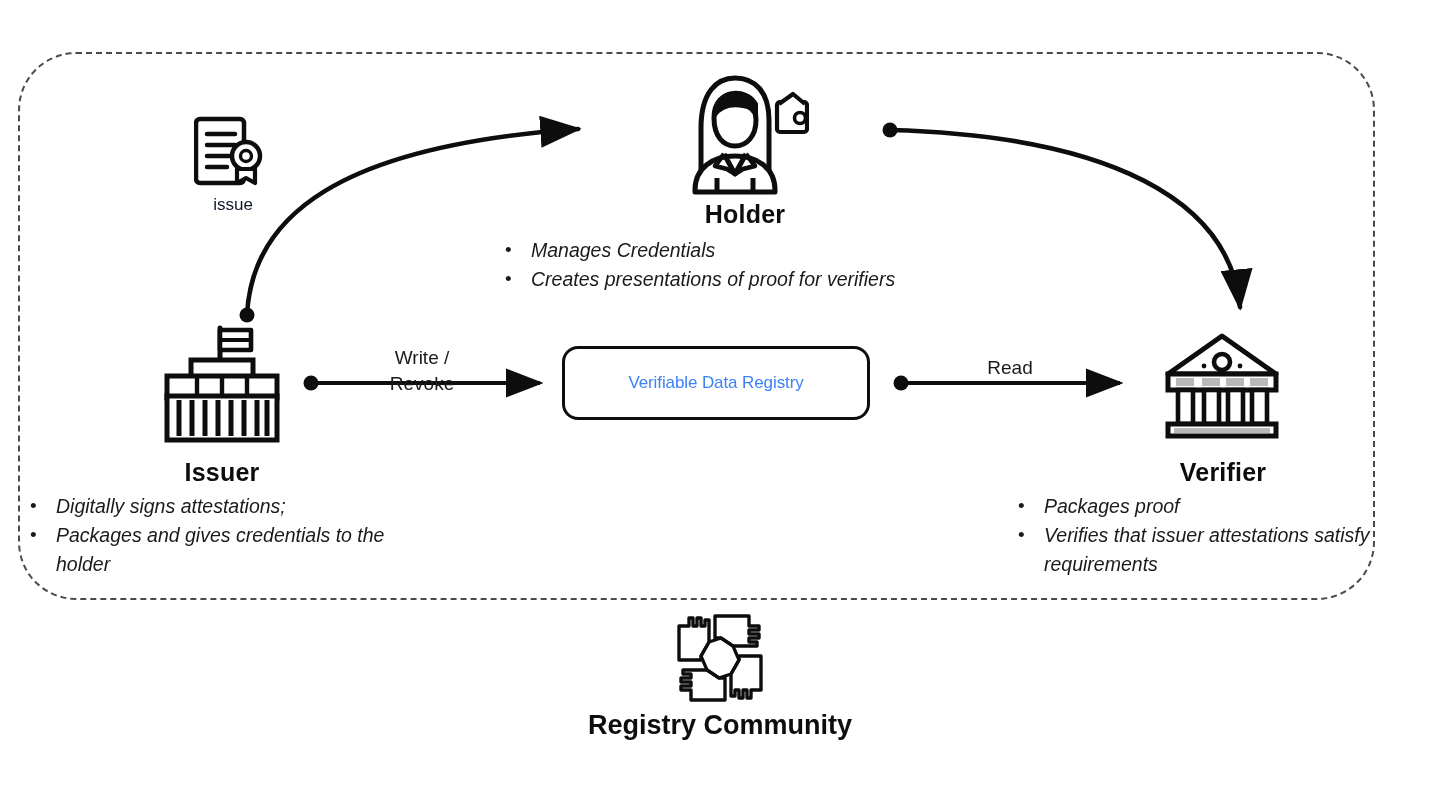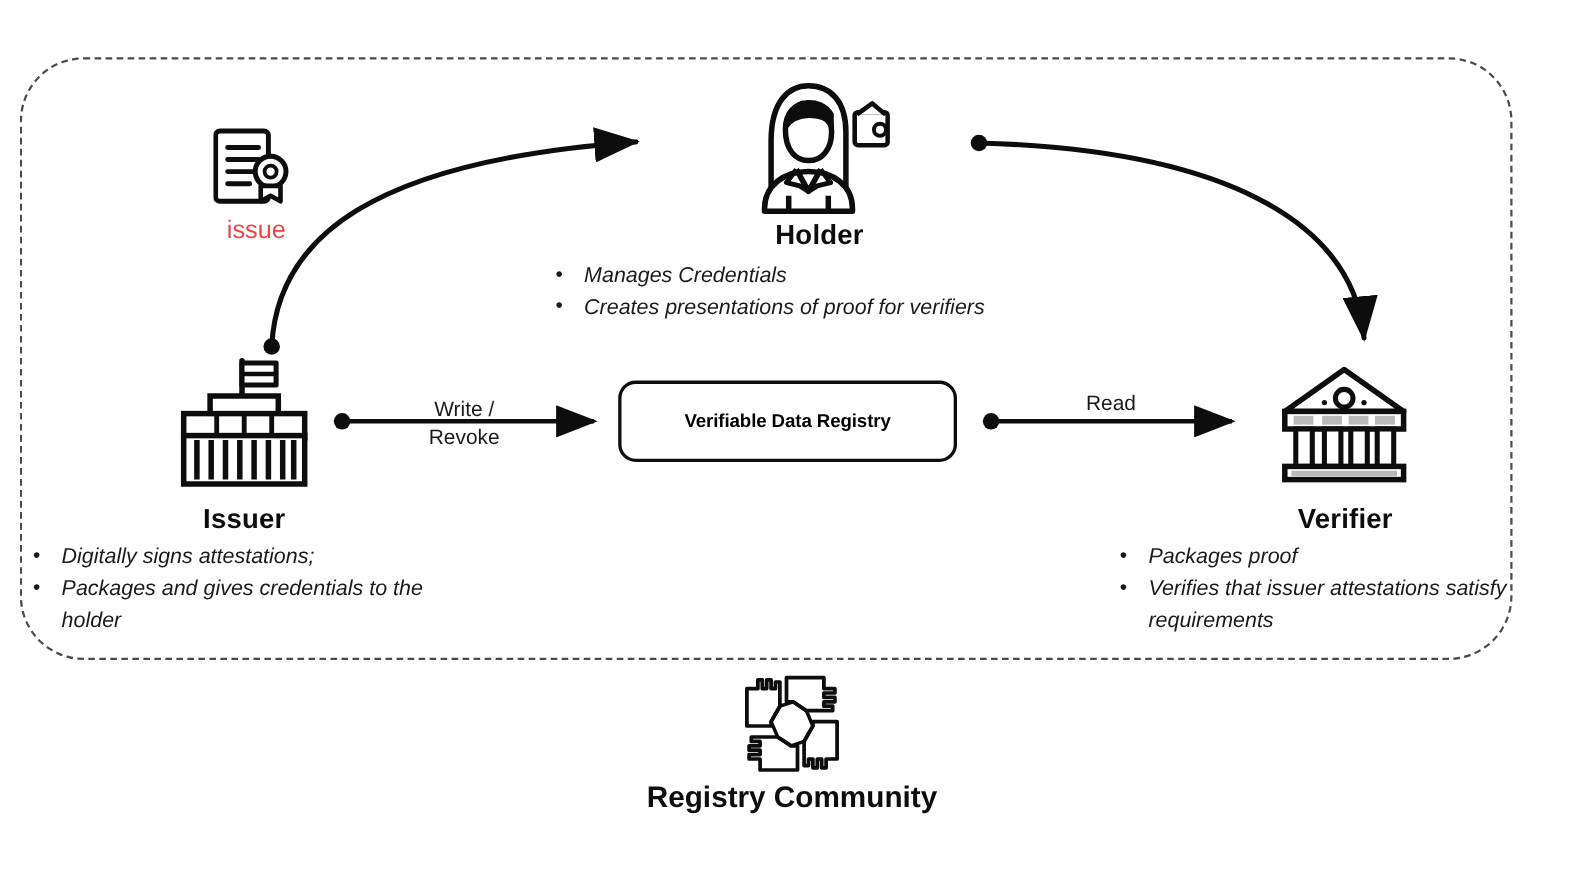--- a/index.html
+++ b/index.html
@@ -44,23 +44,23 @@
   
   .role-title {
     font-size: 25px;
     font-weight: 700;
     letter-spacing: 0.2px;
     color: #0d0d0d;
     white-space: nowrap;
     text-align: center;
   }
   .small-label {
-    font-size: 23px;
+    font-size: 17px;
     font-weight: 400;
-    color: #ef4444;
+    color: #0f172a;
     white-space: nowrap;
     text-align: center;
   }
   .edge-label {
     font-size: 19px;
     line-height: 1.35;
     color: #1a1a1a;
     text-align: center;
     white-space: pre-line;
   }
@@ -96,23 +96,23 @@
     border: 3.5px solid #0d0d0d;
     border-radius: 16px;
     background: #ffffff;
     box-sizing: border-box;
     display: flex;
     align-items: center;
     justify-content: center;
   }
   #registry-label {
     font-size: 17px;
-    font-weight: 700;
+    font-weight: 400;
     letter-spacing: -0.1px;
-    color: #000000;
+    color: #3b82f6;
     white-space: nowrap;
   }
 
   
   #community-title {
     font-size: 27px;
     font-weight: 700;
     color: #0d0d0d;
     white-space: nowrap;
   }
@@ -292,21 +292,21 @@
     <div class="bullet-row">
       <span class="bullet-dot">•</span>
       <span class="bullet-text">Verifies that issuer attestations satisfy requirements</span>
     </div>
   </div>
 
   <div class="abs" id="registry-box">
     <span id="registry-label">Verifiable Data Registry</span>
   </div>
 
-  <div class="abs edge-label" style="left:352px; top:360px; width:140px;">Write /
+  <div class="abs edge-label" style="left:352px; top:345px; width:140px;">Write /
 Revoke</div>
 
   <div class="abs edge-label" style="left:950px; top:355px; width:120px;">Read</div>
 
   <div class="abs" style="left:540px; top:612px; width:360px; text-align:center;">
     <svg class="icon-tile" width="90" height="92" viewBox="0 0 90 92" style="margin:0 auto; display:block;">
 
       <path d="M40 4 L74 4 L74 14 L84 14 L84 18 L74 18 L74 22 L84 22 L84 26 L74 26 L74 30 L82 30 L82 34 L58 34 L46 26 L40 26 Z" fill="#fff" stroke="#0d0d0d" stroke-width="3.4" stroke-linejoin="round"></path>
 
       <path d="M4 48 L4 14 L14 14 L14 6 L18 6 L18 14 L22 14 L22 6 L26 6 L26 14 L30 14 L30 8 L34 8 L34 30 L26 44 L26 48 Z" fill="#fff" stroke="#0d0d0d" stroke-width="3.4" stroke-linejoin="round"></path>

